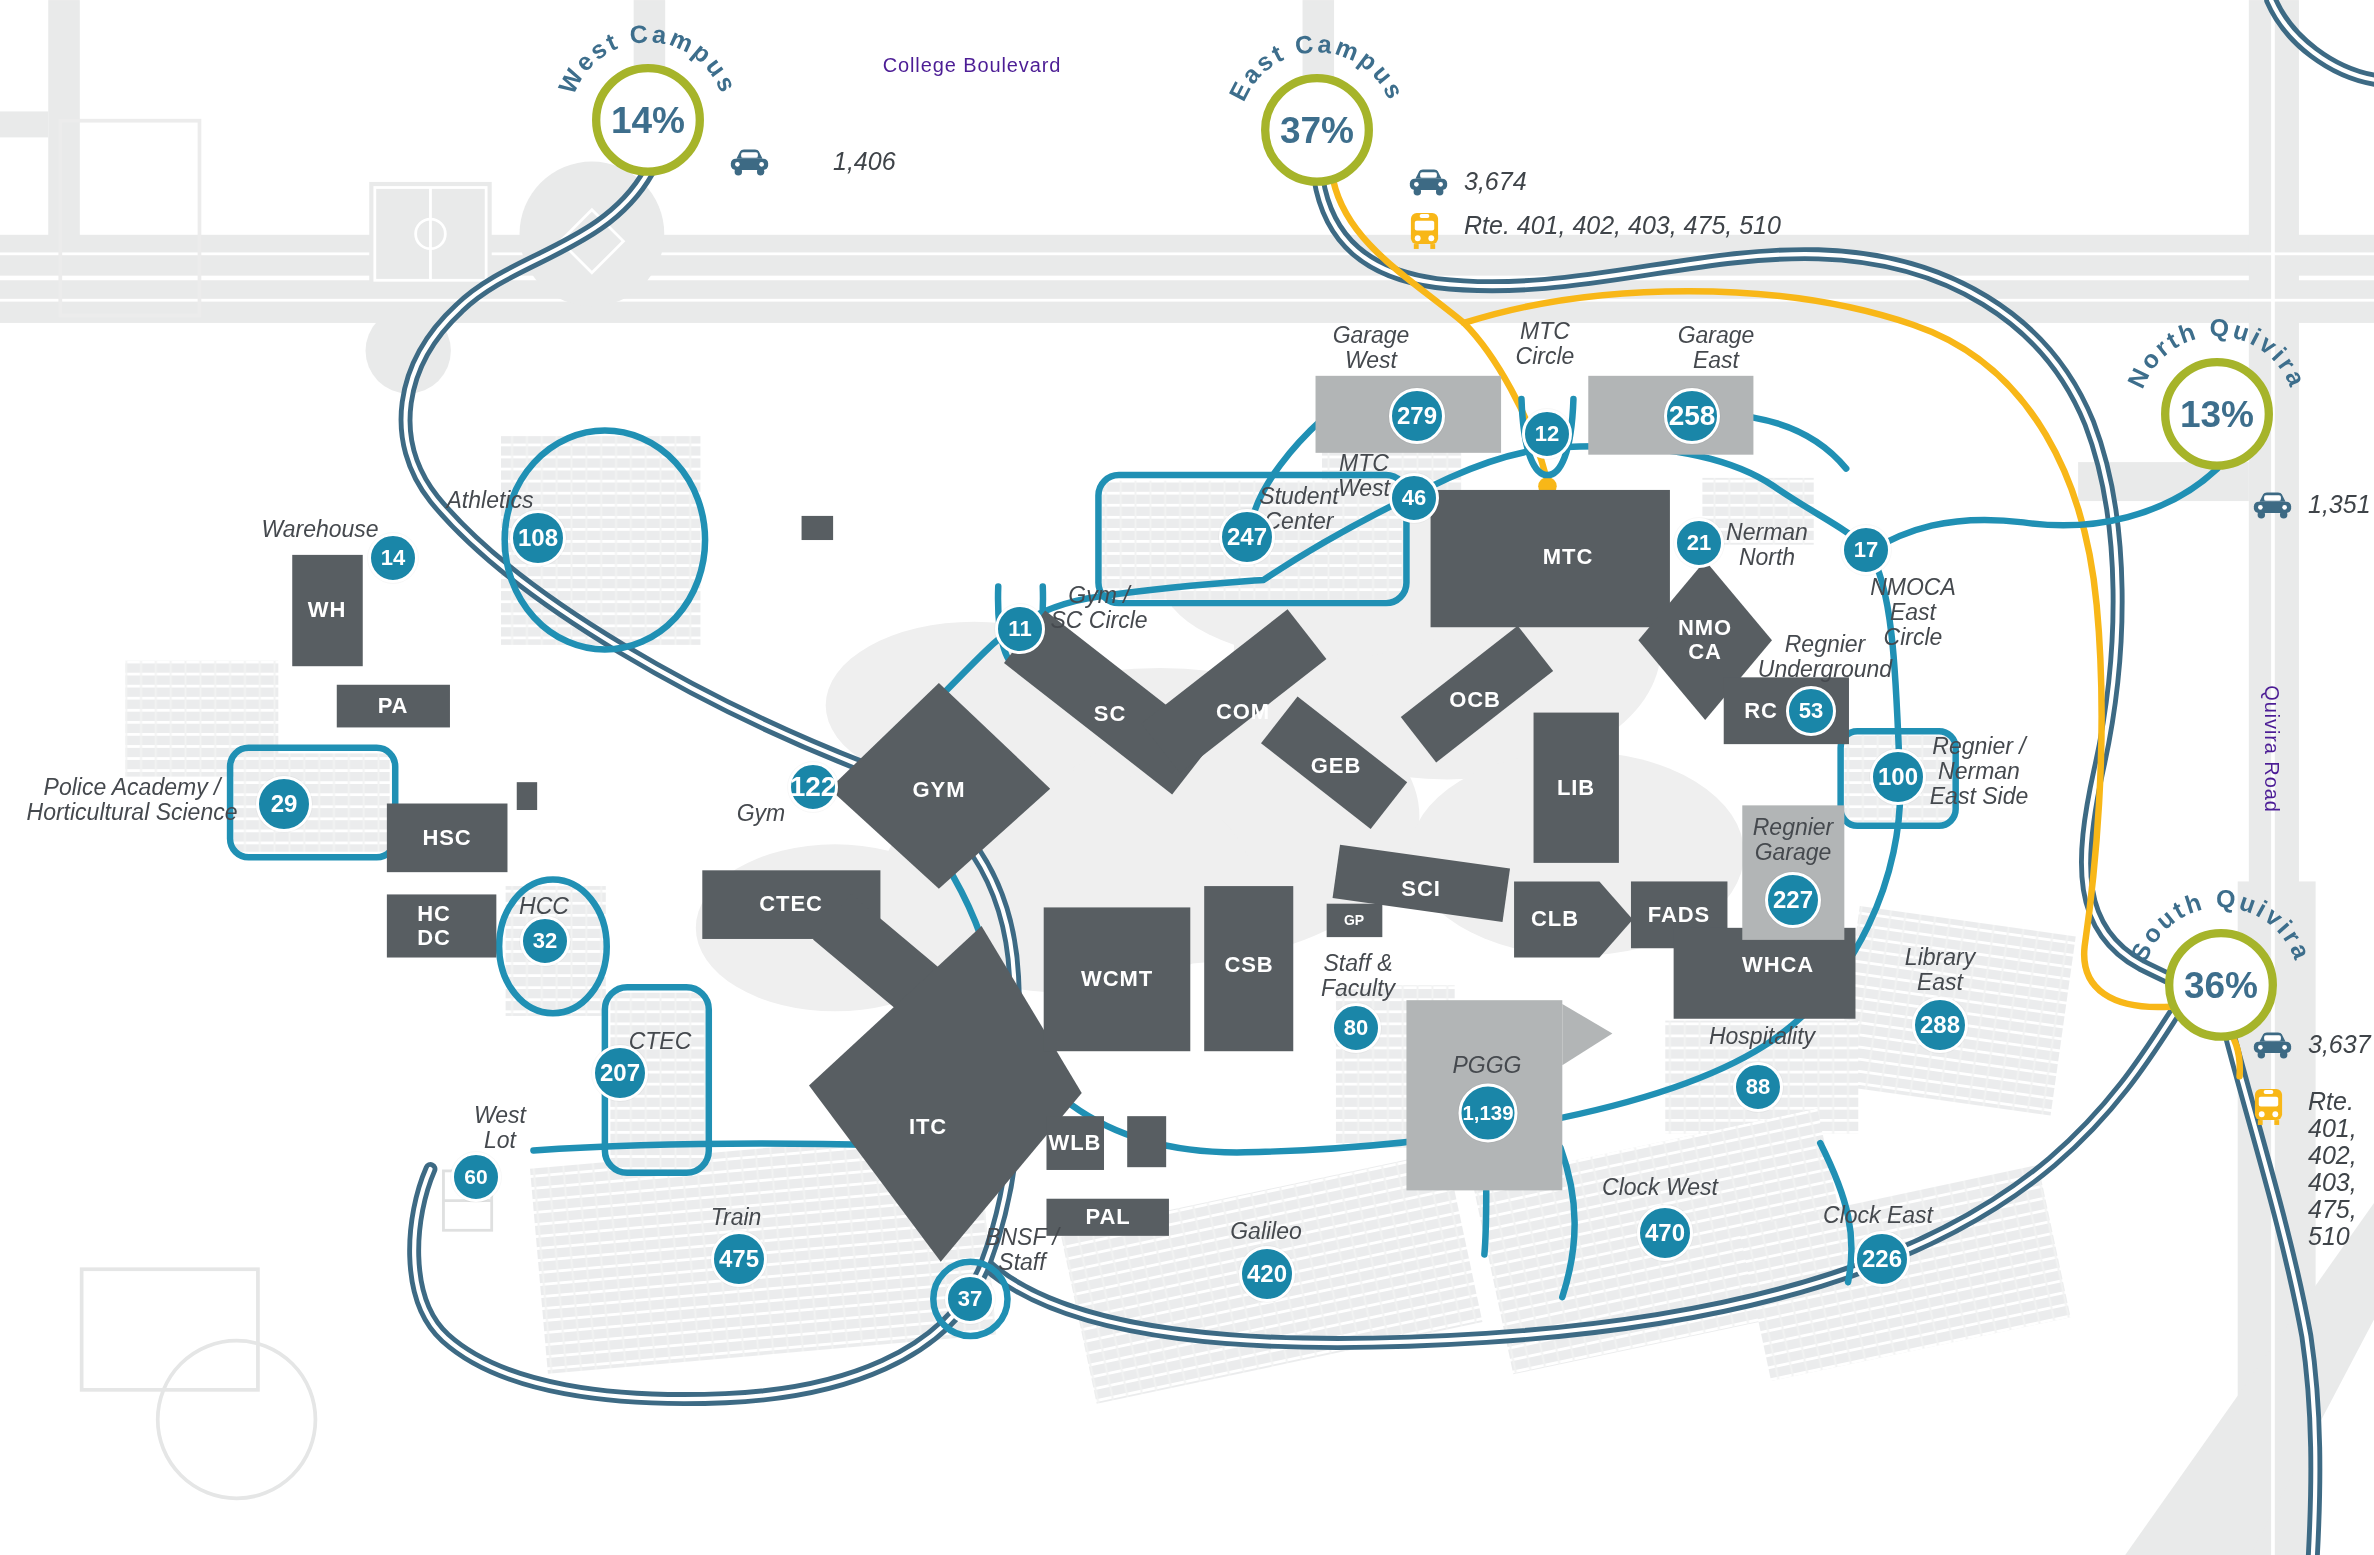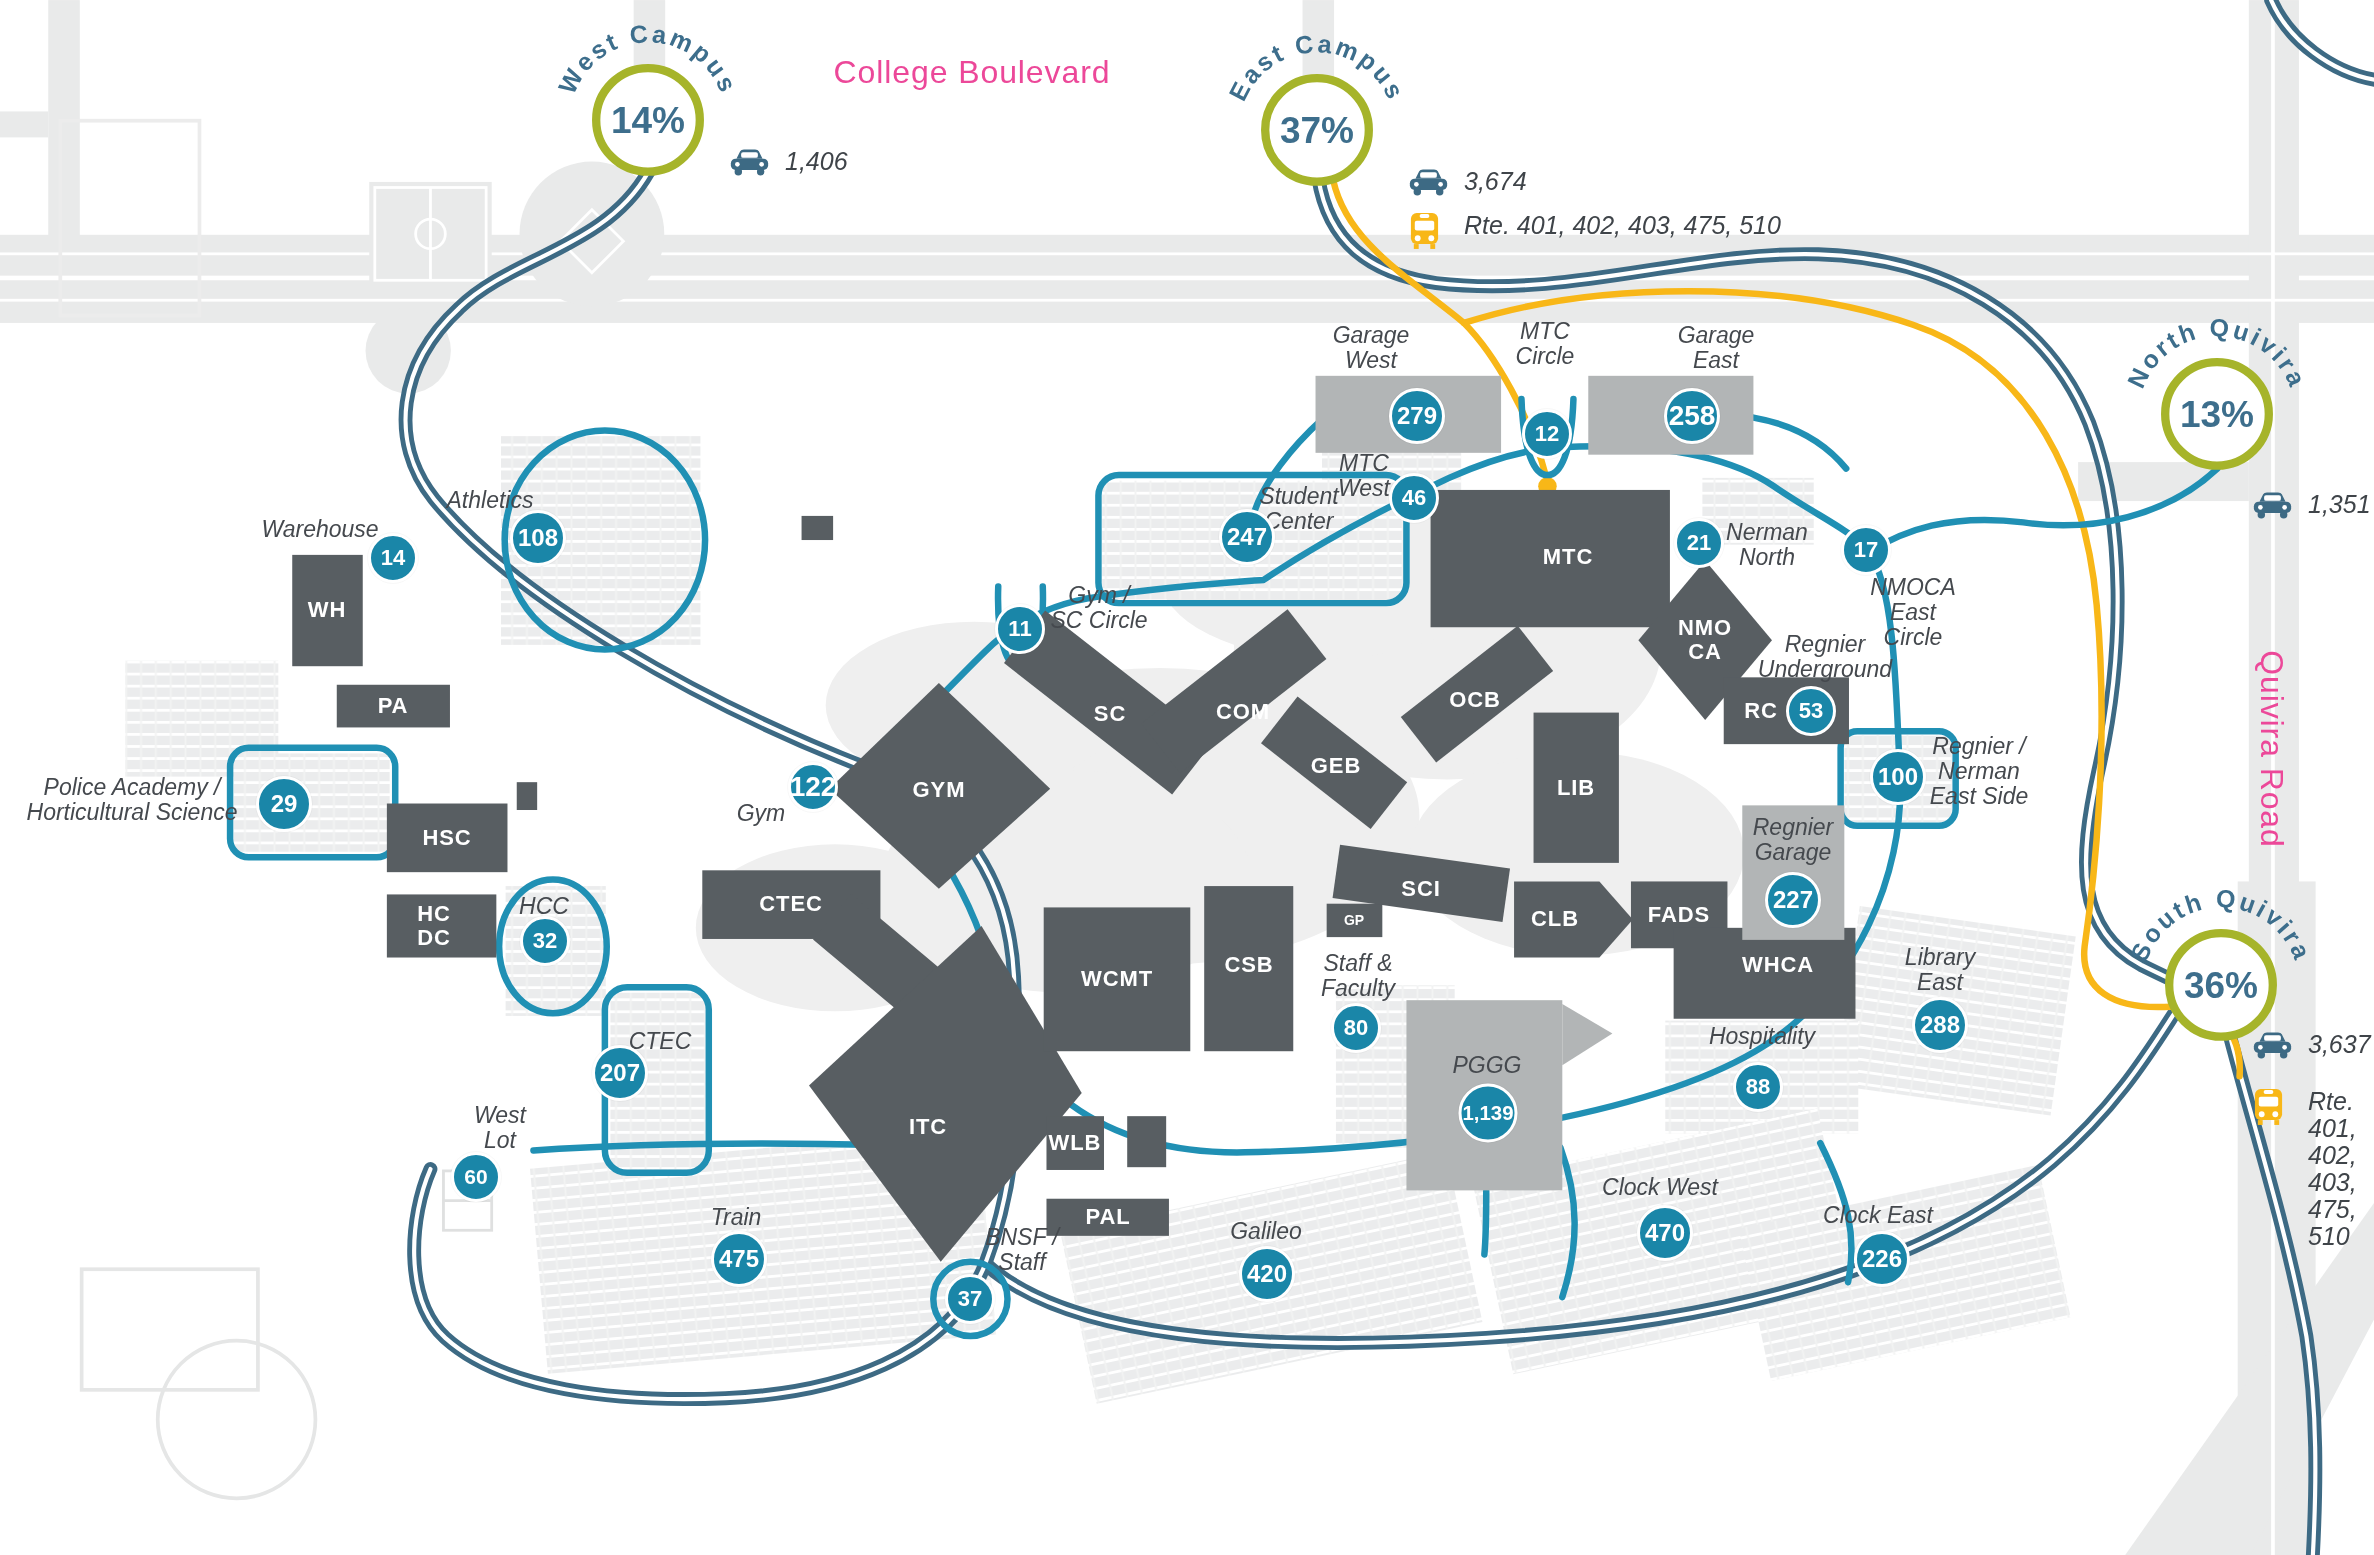--- a/index.html
+++ b/index.html
@@ -15,21 +15,21 @@
   .bldg-lbl.small{font-size:14px;letter-spacing:0;}
   .cnt{position:absolute;transform:translate(-50%,-50%);border-radius:50%;background:#1a86a8;
        border:3.7px solid #ffffff;color:#ffffff;font-weight:bold;display:flex;align-items:center;
        justify-content:center;box-sizing:border-box;box-shadow:0 0 0 0.9px rgba(0,0,0,0.03);}
   .stat{position:absolute;display:flex;align-items:flex-start;}
   .stat .ic{width:43px;flex:0 0 43px;}
   .stat .ic svg{display:block;}
   .stat .txt{margin-left:13px;font-style:italic;color:#3f4449;font-size:25px;line-height:27px;
        white-space:nowrap;padding-top:0.9px;}
   .stat .txt span{display:block;}
-  .roadlbl{position:absolute;color:#ec4899;font-size:32px;letter-spacing:0.9px;}
+  .roadlbl{position:absolute;color:#4c1d95;font-size:20px;letter-spacing:0.9px;}
   .roadlbl.h{transform:translateX(-50%);}
   .roadlbl.v{writing-mode:vertical-rl;transform:translate(-50%,-50%);}
   .badge{position:absolute;}
 </style>
 </head>
 <body>
 
 <div class="map">
   <svg class="base" id="basesvg" width="2375" height="1556" viewBox="0 0 2560 1677">
       <defs>
@@ -356,21 +356,21 @@
         <span>CTEC</span>
       </div>
       <div class="cnt" style="left: 620px; top: 1073px; width: 56px; height: 56px; font-size: 24px;">207</div>
       <svg width="208" height="198" class="badge" style="left: 544px; top: 6.5px;" viewBox="0 0 224 214">
         <path id="arc0" d="M36,158 A84,84 0 1 1 188,158" fill="none"></path>
   <circle cx="112" cy="122" r="56" fill="#ffffff" stroke="#a6b42a" stroke-width="9"></circle>
   <text font-size="27" font-weight="bold" letter-spacing="3" fill="#3d6e8c">
    <textPath href="#arc0" startOffset="50%" text-anchor="middle">West Campus</textPath></text>
   <text x="112" y="136" text-anchor="middle" font-size="40" font-weight="bold" fill="#3d6e8c">14%</text>
       </svg>
-      <div class="stat" style="left: 729px; top: 147px;">
+      <div class="stat" style="left: 729px; top: 147px; gap: 48px;">
         <div class="ic">
           <svg width="41" height="29" viewBox="0 0 44 30">
             <rect x="2" y="12" width="40" height="12" rx="5" fill="#3d6a84"></rect>
             <path d="M8 12 L12 4 Q13 2 16 2 L28 2 Q31 2 32 4 L36 12 Z" fill="#3d6a84"></path>
             <rect x="13" y="5" width="18" height="6" rx="2" fill="#fff"></rect>
             <circle cx="10" cy="26" r="4" fill="#3d6a84"></circle>
             <circle cx="34" cy="26" r="4" fill="#3d6a84"></circle>
             <circle cx="9" cy="18" r="2.5" fill="#fff"></circle>
             <circle cx="35" cy="18" r="2.5" fill="#fff"></circle>
           </svg>

